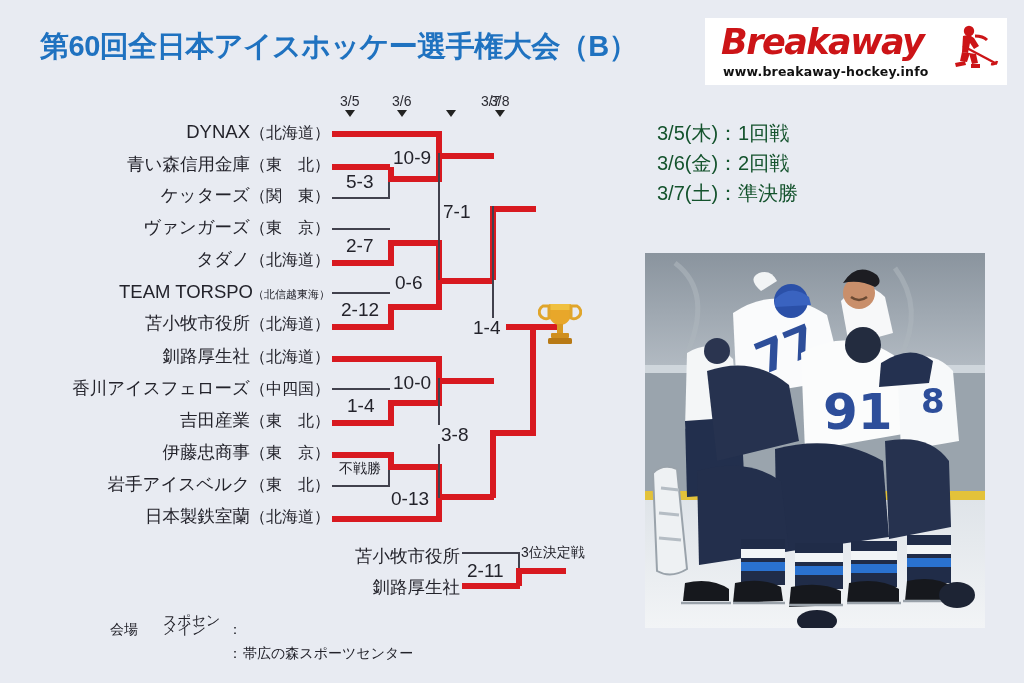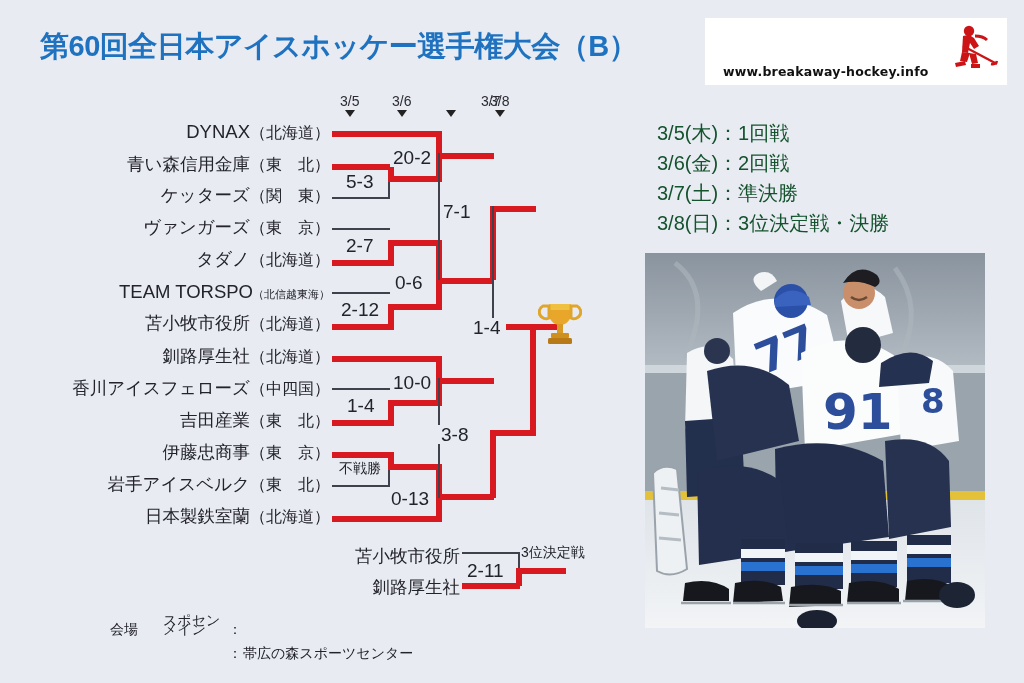--- a/index.html
+++ b/index.html
@@ -109,20 +109,21 @@
   }
 </style>
 </head>
 <body>
 
 <div id="root">
 
   <div class="title">第60回全日本アイスホッケー選手権大会（B）</div>
 
   <div class="logo-box">
+    <div class="logo-word">Breakaway</div>
     <div class="logo-url">www.breakaway-hockey.info</div>
     <svg class="skater" width="66" height="50" viewBox="0 0 66 50">
       <g fill="#cc1417">
         <circle cx="36" cy="7" r="5.2"></circle>
         <path d="M30 12 q7-2 11 2 l5 8 -5 3 -4-6 -2 10 -6 -1 z"></path>
         <path d="M29 28 l8 1 -3 9 -7 -1 z"></path>
         <path d="M36 29 l7 1 2 9 -6 1 z"></path>
         <path d="M22 39 l10 -2 1 4 -10 2 z"></path>
         <path d="M38 40 l9 0 0 4 -9 0 z"></path>
         <path d="M42 12 q8 0 12 4" stroke="#cc1417" stroke-width="3" fill="none"></path>
@@ -241,21 +242,21 @@
   <div class="ln v grey" style="left:492px;top:206px;height:124px;"></div>
   <div class="ln v" style="left:530px;top:324px;height:110px;"></div>
   <div class="ln h" style="left:506px;top:324px;width:54px;"></div>
 
   <div class="score" style="left:343px;top:172px;">5-3</div>
   <div class="score" style="left:343px;top:236px;">2-7</div>
   <div class="score" style="left:338px;top:300px;">2-12</div>
   <div class="score" style="left:344px;top:396px;">1-4</div>
   <div class="score jp" style="left:336px;top:461px;">不戦勝</div>
 
-  <div class="score" style="left:390px;top:148px;">20-2</div>
+  <div class="score" style="left:390px;top:148px;">10-9</div>
   <div class="score" style="left:392px;top:273px;">0-6</div>
   <div class="score" style="left:390px;top:373px;">10-0</div>
   <div class="score" style="left:388px;top:489px;">0-13</div>
 
   <div class="score" style="left:440px;top:202px;">7-1</div>
   <div class="score" style="left:438px;top:425px;">3-8</div>
   <div class="score" style="left:470px;top:318px;">1-4</div>
 
   <svg class="trophy" width="44" height="46" viewBox="0 0 44 46">
     <path d="M11 4 h22 v10 a11 11 0 0 1 -22 0 z" fill="#e8a72a"></path>
@@ -273,21 +274,20 @@
   <div class="ln h" style="left:462px;top:583px;width:58px;"></div>
   <div class="ln v grey" style="left:518px;top:553px;height:32px;"></div>
   <div class="ln v" style="left:516px;top:568px;height:18px;"></div>
   <div class="ln h" style="left:516px;top:568px;width:50px;"></div>
   <div class="score" style="left:464px;top:561px;">2-11</div>
   <div class="tp-label" style="left:521px;top:544px;">3位決定戦</div>
 
   <div class="sched" style="top:120px;">3/5(木)：1回戦</div>
   <div class="sched" style="top:150px;">3/6(金)：2回戦</div>
   <div class="sched" style="top:180px;">3/7(土)：準決勝</div>
-  <div class="sched" style="top:210px;">3/8(日)：3位決定戦・決勝</div>
 
   <div class="venue" style="left:110px;top:621px;">会場</div>
   <div class="venue" style="left:163px;top:621px;">メイン</div>
   <div class="venue" style="left:228px;top:621px;">：</div>
   <div class="venue" style="left:163px;top:612px;">スポセン</div>
   <div class="venue" style="left:228px;top:645px;">：</div>
   <div class="venue" style="left:243px;top:645px;">帯広の森スポーツセンター</div>
 
   <div class="photo">
     <svg width="340" height="375" viewBox="0 0 340 375">

